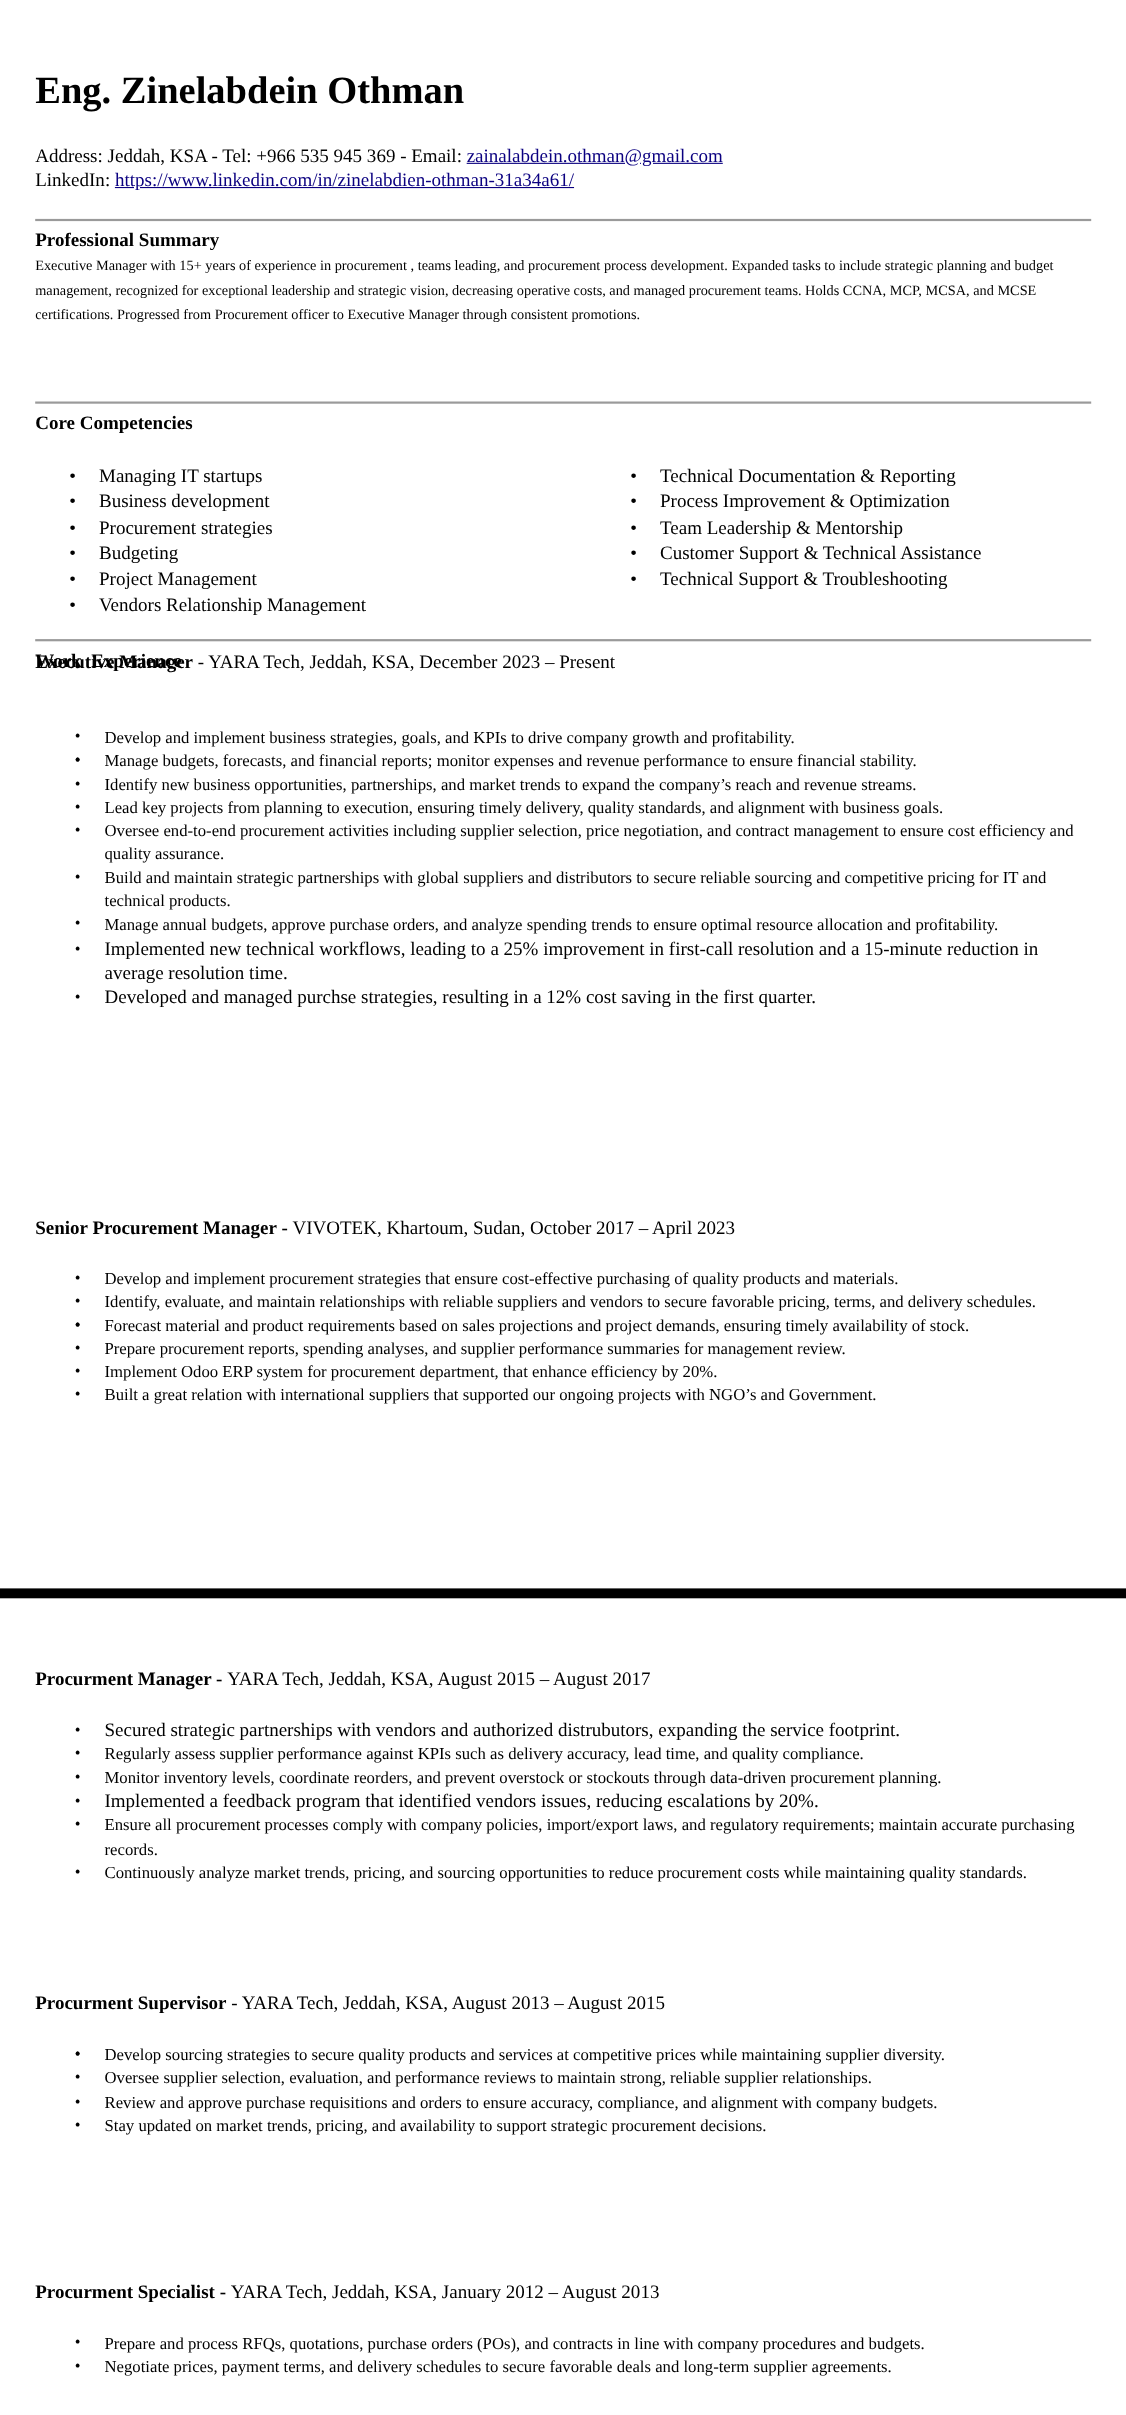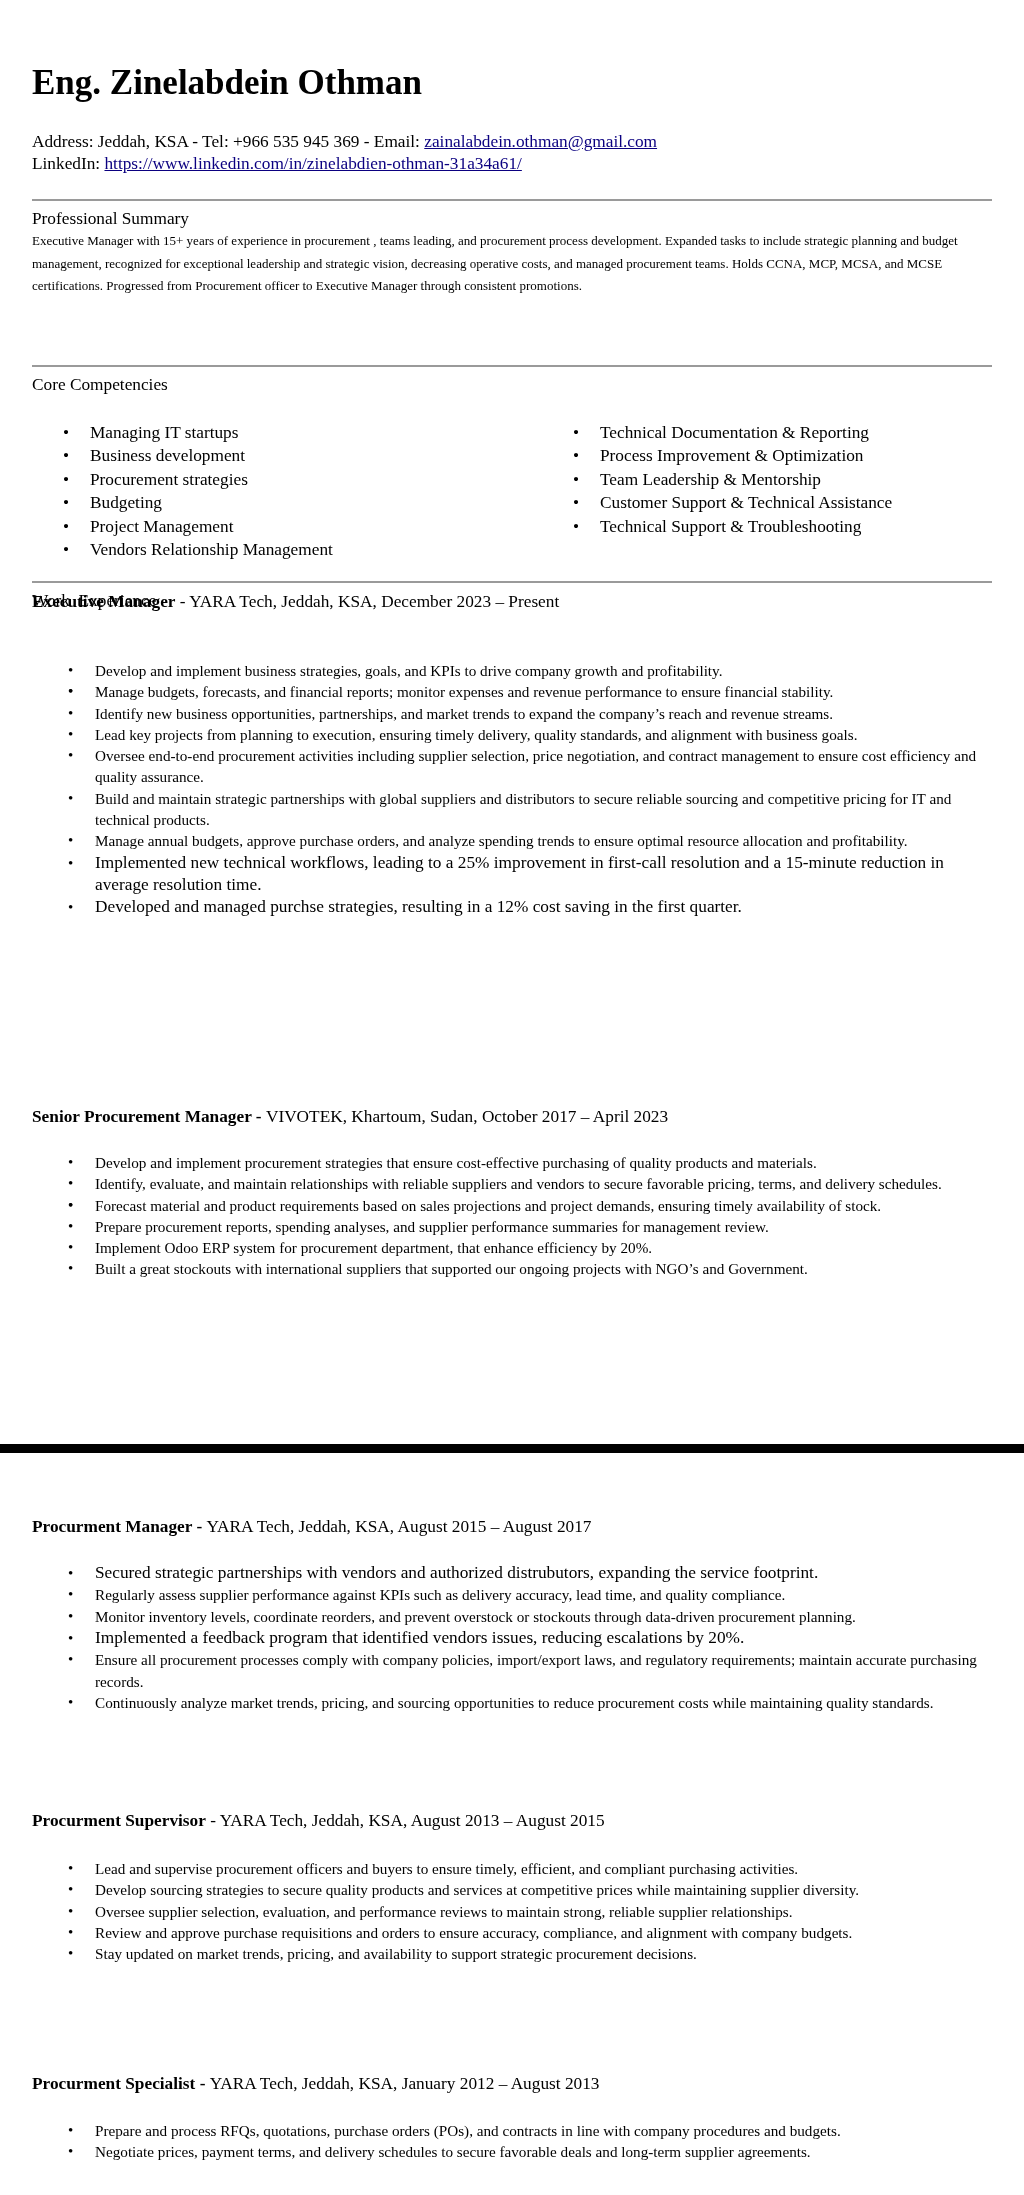--- a/index.html
+++ b/index.html
@@ -32,21 +32,21 @@
       color: #0b0080;
       text-decoration: underline;
     }
     .rule {
       position: absolute;
       left: 32px; width: 960px; height: 2px;
       background: #9a9a9a;
     }
     .section-title {
       left: 32px;
-      font-size: 17.3px; font-weight: normal;
+      font-size: 17.3px; font-weight: bold;
       line-height: 22px;
       white-space: nowrap;
     }
     .summary-text {
       left: 32px; top: 230px; width: 962px;
       font-size: 13px; line-height: 22.7px;
     }
     .comp-list {
       list-style: none;
       font-size: 17.3px; line-height: 23.4px;
@@ -140,42 +140,42 @@
 <div class="abs job-title" style="top:1106px;font-family:Liberation Serif, serif;">
   <span class="role">Senior Procurement Manager</span><span class="sep" style="white-space:pre;"> - </span><span>VIVOTEK, Khartoum, Sudan, October 2017 – April 2023</span>
 </div>
 <ul class="abs bullets" style="top:1152px;">
     <li class="b-small"><span class="dot">•</span><span>Develop and implement procurement strategies that ensure cost-effective purchasing of quality products and materials.</span></li>
     <li class="b-small"><span class="dot">•</span><span>Identify, evaluate, and maintain relationships with reliable suppliers and vendors to secure favorable pricing, terms, and delivery schedules.</span></li>
     <li class="b-small"><span class="dot">•</span></li>
     <li class="b-small"><span class="dot">•</span><span>Forecast material and product requirements based on sales projections and project demands, ensuring timely availability of stock.</span></li>
     <li class="b-small"><span class="dot">•</span><span>Prepare procurement reports, spending analyses, and supplier performance summaries for management review.</span></li>
     <li class="b-small"><span class="dot">•</span><span>Implement Odoo ERP system for procurement department, that enhance efficiency by 20%.</span></li>
-    <li class="b-small"><span class="dot">•</span><span>Built a great stockouts with international suppliers that supported our ongoing projects with NGO’s and Government.</span></li>
+    <li class="b-small"><span class="dot">•</span><span>Built a great relation with international suppliers that supported our ongoing projects with NGO’s and Government.</span></li>
   </ul>
 
 <div class="abs page-break"></div>
 
 <div class="abs job-title" style="top:1516px;">
   <span class="role">Procurment Manager</span><span class="sep" style="white-space:pre;"> - </span><span>YARA Tech, Jeddah, KSA, August 2015 – August 2017</span>
 </div>
 <ul class="abs bullets" style="top:1562px;">
     <li class="b-large"><span class="dot">•</span><span>Secured strategic partnerships with vendors and authorized distrubutors, expanding the service footprint.</span></li>
     <li class="b-small"><span class="dot">•</span><span>Regularly assess supplier performance against KPIs such as delivery accuracy, lead time, and quality compliance.</span></li>
     <li class="b-small"><span class="dot">•</span><span>Monitor inventory levels, coordinate reorders, and prevent overstock or stockouts through data-driven procurement planning.</span></li>
     <li class="b-large"><span class="dot">•</span><span>Implemented a feedback program that identified vendors issues, reducing escalations by 20%.</span></li>
     <li class="b-small"><span class="dot">•</span><span>Ensure all procurement processes comply with company policies, import/export laws, and regulatory requirements; maintain accurate purchasing records.</span></li>
     <li class="b-small"><span class="dot">•</span><span>Continuously analyze market trends, pricing, and sourcing opportunities to reduce procurement costs while maintaining quality standards.</span></li>
   </ul>
 
 <div class="abs job-title" style="top:1810px;">
   <span class="role">Procurment Supervisor</span><span style="white-space:pre;"> - </span><span>YARA Tech, Jeddah, KSA, August 2013 – August 2015</span>
 </div>
 <ul class="abs bullets" style="top:1858px;">
-    <li class="b-small"><span class="dot">•</span><span>Lead and supervise procurement officers and buyers to ensure timely, efficient, and compliant purchasing activities.</span></li>
+    <li class="b-small"><span class="dot">•</span></li>
     <li class="b-small"><span class="dot">•</span><span>Develop sourcing strategies to secure quality products and services at competitive prices while maintaining supplier diversity.</span></li>
     <li class="b-small"><span class="dot">•</span><span>Oversee supplier selection, evaluation, and performance reviews to maintain strong, reliable supplier relationships.</span></li>
     <li class="b-small"><span class="dot">•</span><span>Review and approve purchase requisitions and orders to ensure accuracy, compliance, and alignment with company budgets.</span></li>
     <li class="b-small"><span class="dot">•</span><span>Stay updated on market trends, pricing, and availability to support strategic procurement decisions.</span></li>
   </ul>
 
 <div class="abs job-title" style="top:2073px;">
   <span class="role">Procurment Specialist</span><span class="sep" style="white-space:pre;"> - </span><span>YARA Tech, Jeddah, KSA, January 2012 – August 2013</span>
 </div>
 <ul class="abs bullets" style="top:2120px;">

